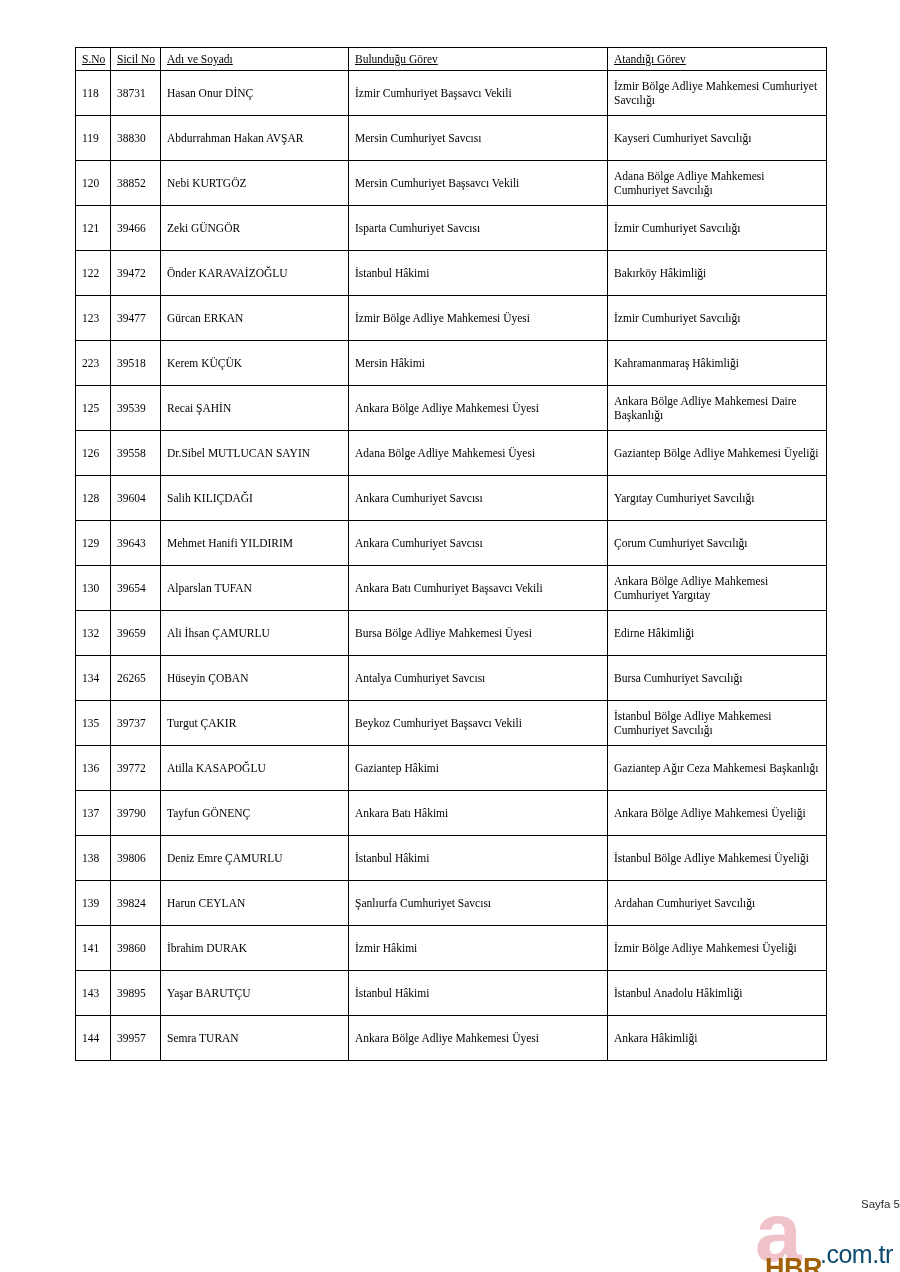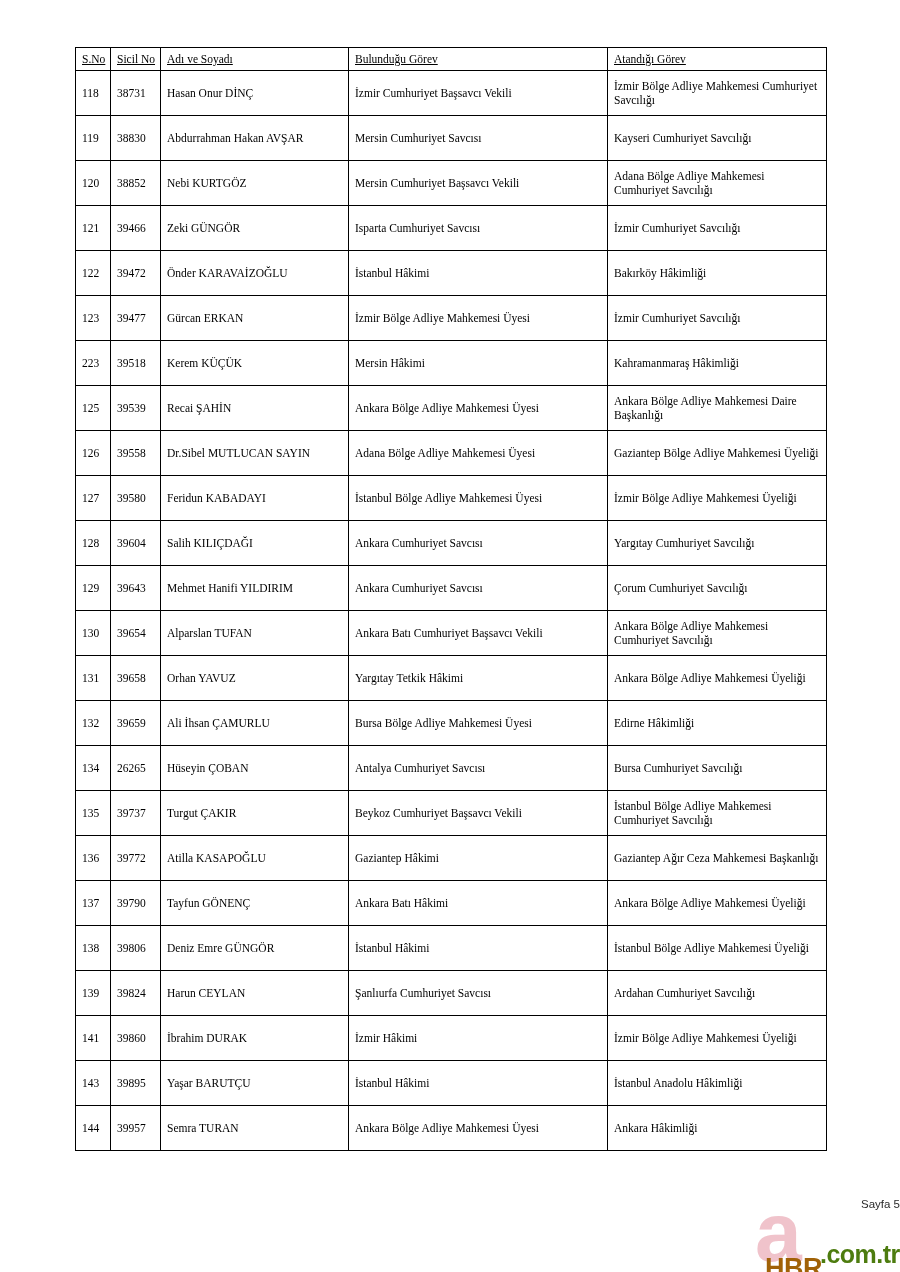--- a/index.html
+++ b/index.html
@@ -122,22 +122,22 @@
     color: #a16207;
     line-height: 1;
     letter-spacing: -0.5px;
   }
   .wm-dom {
     position: absolute;
     left: 73px;
     top: 50px;
     font-family: "Liberation Sans", "DejaVu Sans", sans-serif;
     font-size: 25px;
-    font-weight: bold;
-    color: #4d7c0f;
+    font-weight: normal;
+    color: #0c4a6e;
     line-height: 1;
     letter-spacing: -0.5px;
   }
 </style>
 </head>
 <body>
 
 <div class="page">
 
   <div class="table-wrap">
@@ -216,53 +216,39 @@
             <td class="new">Ankara Bölge Adliye Mahkemesi Daire Başkanlığı</td>
           </tr>
           <tr>
             <td class="sno">126</td>
             <td class="sicil">39558</td>
             <td class="name">Dr.Sibel MUTLUCAN SAYIN</td>
             <td class="cur">Adana Bölge Adliye Mahkemesi Üyesi</td>
             <td class="new">Gaziantep Bölge Adliye Mahkemesi Üyeliği</td>
           </tr>
           <tr>
-            <td class="sno">127</td>
-            <td class="sicil">39580</td>
-            <td class="name">Feridun KABADAYI</td>
-            <td class="cur">İstanbul Bölge Adliye Mahkemesi Üyesi</td>
-            <td class="new">İzmir Bölge Adliye Mahkemesi Üyeliği</td>
-          </tr>
-          <tr>
             <td class="sno">128</td>
             <td class="sicil">39604</td>
             <td class="name">Salih KILIÇDAĞI</td>
             <td class="cur">Ankara Cumhuriyet Savcısı</td>
             <td class="new">Yargıtay Cumhuriyet Savcılığı</td>
           </tr>
           <tr>
             <td class="sno">129</td>
             <td class="sicil">39643</td>
             <td class="name">Mehmet Hanifi YILDIRIM</td>
             <td class="cur">Ankara Cumhuriyet Savcısı</td>
             <td class="new">Çorum Cumhuriyet Savcılığı</td>
           </tr>
           <tr>
             <td class="sno">130</td>
             <td class="sicil">39654</td>
             <td class="name">Alparslan TUFAN</td>
             <td class="cur">Ankara Batı Cumhuriyet Başsavcı Vekili</td>
-            <td class="new">Ankara Bölge Adliye Mahkemesi Cumhuriyet Savcılığı</td>
-          </tr>
-          <tr>
-            <td class="sno">131</td>
-            <td class="sicil">39658</td>
-            <td class="name">Orhan YAVUZ</td>
-            <td class="cur">Yargıtay Tetkik Hâkimi</td>
-            <td class="new">Ankara Bölge Adliye Mahkemesi Üyeliği</td>
+            <td class="new">Ankara Bölge Adliye Mahkemesi Cumhuriyet Yargıtay</td>
           </tr>
           <tr>
             <td class="sno">132</td>
             <td class="sicil">39659</td>
             <td class="name">Ali İhsan ÇAMURLU</td>
             <td class="cur">Bursa Bölge Adliye Mahkemesi Üyesi</td>
             <td class="new">Edirne Hâkimliği</td>
           </tr>
           <tr>
             <td class="sno">134</td>
@@ -288,21 +274,21 @@
           <tr>
             <td class="sno">137</td>
             <td class="sicil">39790</td>
             <td class="name">Tayfun GÖNENÇ</td>
             <td class="cur">Ankara Batı Hâkimi</td>
             <td class="new">Ankara Bölge Adliye Mahkemesi Üyeliği</td>
           </tr>
           <tr>
             <td class="sno">138</td>
             <td class="sicil">39806</td>
-            <td class="name">Deniz Emre GÜNGÖR</td>
+            <td class="name">Deniz Emre ÇAMURLU</td>
             <td class="cur">İstanbul Hâkimi</td>
             <td class="new">İstanbul Bölge Adliye Mahkemesi Üyeliği</td>
           </tr>
           <tr>
             <td class="sno">139</td>
             <td class="sicil">39824</td>
             <td class="name">Harun CEYLAN</td>
             <td class="cur">Şanlıurfa Cumhuriyet Savcısı</td>
             <td class="new">Ardahan Cumhuriyet Savcılığı</td>
           </tr>

